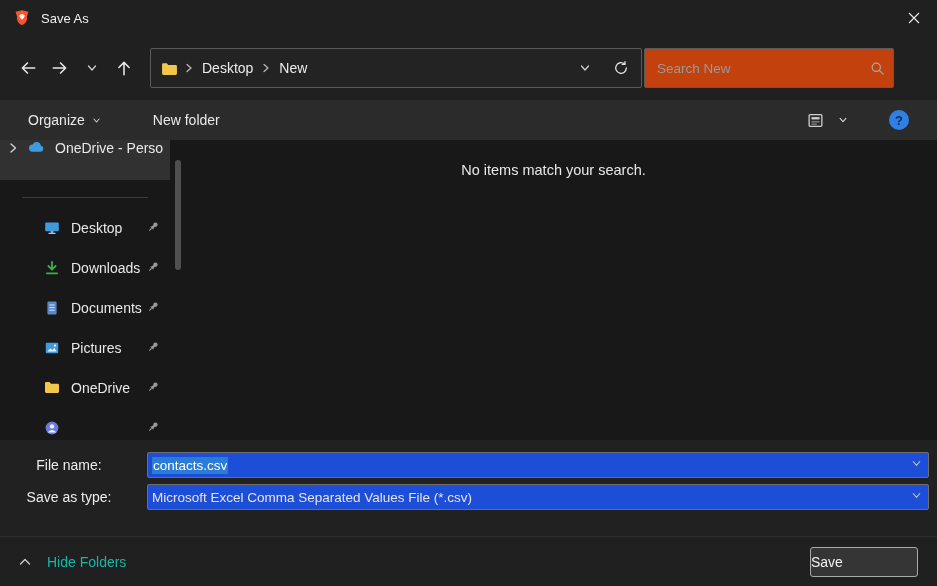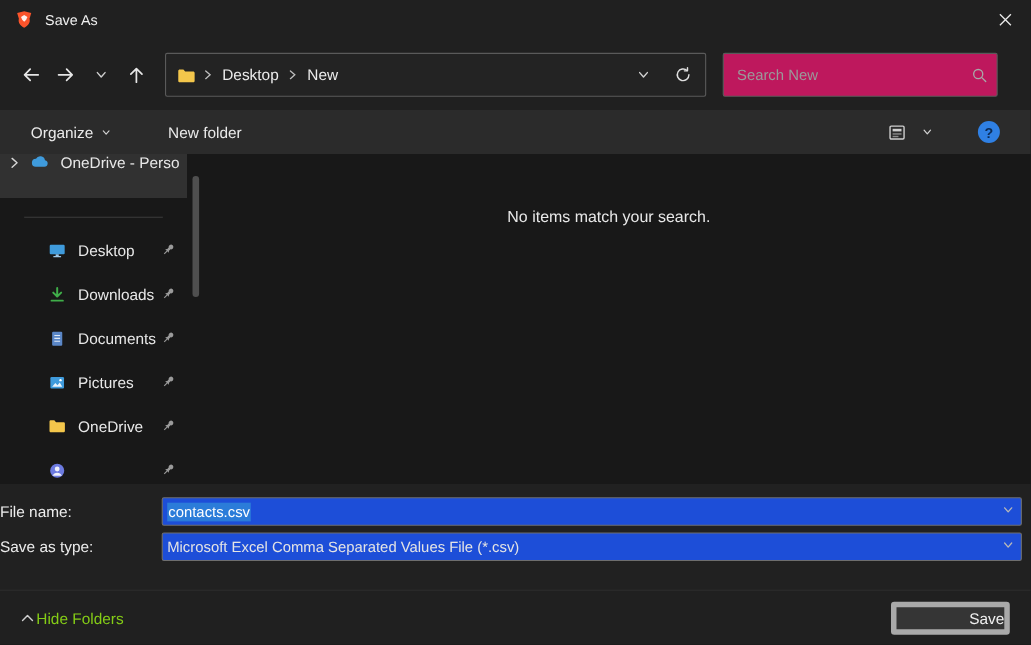--- a/index.html
+++ b/index.html
@@ -24,22 +24,22 @@
   .addressbar {
     margin-left:10px; width:492px; height:40px; flex:none;
     border:1px solid #5a5a5a; border-radius:2px; background:#232323;
     display:flex; align-items:center; padding:0 2px 0 10px;
   }
   .crumb-sep { padding:0 7px; display:flex; align-items:center; }
   .crumb { padding:2px 2px; color:#ececec; white-space:nowrap; cursor:default; }
   .addr-btn { width:36px; height:36px; display:flex; align-items:center; justify-content:center; flex:none; }
   .addr-spacer { margin-left:auto; }
   .searchbox {
-    margin-left:15px; width:250px; height:40px; flex:none;
-    border:1px solid #5a5a5a; border-radius:2px; background:#be185d;
+    margin-left:2px; width:250px; height:40px; flex:none;
+    border:1px solid #5a5a5a; border-radius:2px; background:#c2410c;
     display:flex; align-items:center; padding:0 8px 0 10px;
   }
   .searchbox input {
     flex:1; background:transparent; border:none; outline:none;
     color:#e8e8e8; font-family:"Liberation Sans", sans-serif; font-size:13.5px; min-width:0;
   }
   .searchbox input::placeholder { color:#9a9a9a; }
 
   
   .toolbar { height:40px; background:#2b2b2b; display:flex; align-items:center; padding:0 28px; flex:none; }
@@ -57,41 +57,41 @@
   .content { flex:1; display:flex; background:#181818; position:relative; overflow:hidden; }
   .sidebar { width:170px; flex:none; position:relative; overflow:hidden; }
   .side-item { height:40px; display:flex; align-items:flex-start; padding-left:44px; white-space:nowrap; cursor:pointer; }
   .side-item .s-icon { width:16px; height:16px; margin-right:11px; flex:none; display:flex; }
   .side-item .s-label { overflow:hidden; }
   .side-item .pin { margin-left:auto; padding-right:10px; flex:none; display:flex; }
   .side-item.selected { background:#313131; padding-left:8px; }
   .side-item.selected .expander { width:20px; height:16px; display:flex; align-items:center; flex:none; }
   .side-divider { height:1px; background:#3a3a3a; margin:17px 22px 22px 22px; }
   .side-scrollbar { position:absolute; left:175px; top:20px; width:6px; height:110px; background:#4f4f4f; border-radius:3px; cursor:pointer; }
-  .main { flex:1; display:flex; justify-content:center; align-items:flex-start; padding-top:22px; color:#e8e8e8; font-size:14.5px;margin-top:28px; }
+  .main { flex:1; display:flex; justify-content:center; align-items:flex-start; padding-top:22px; color:#e8e8e8; font-size:14.5px; }
 
   
   .fields { height:96px; background:#212121; flex:none; padding:12px 8px 0 0; }
   .frow { display:flex; align-items:center; margin-bottom:6px; }
-  .flabel { width:147px; text-align:left; padding-right:9px; flex:none; color:#ececec; }
+  .flabel { width:147px; text-align:center; padding-right:9px; flex:none; color:#ececec; }
   .combo {
     flex:1; height:26px; background:#1d4ed8; border:1px solid #6e6e6e; border-radius:2px;
     display:flex; align-items:center; padding:0 26px 0 4px; position:relative;
     font-size:13.5px; color:#e4e4e4; cursor:pointer; overflow:hidden; white-space:nowrap;
   }
   .combo .chev { position:absolute; right:6px; top:5px; }
   .sel-text { background:#2b7cd9; color:#ffffff; padding:1px 1px; }
 
   
   .footer { height:50px; flex:none; background:#202020; border-top:1px solid #2e2e2e;
             display:flex; align-items:center; padding:0 19px; }
-  .hide-folders { display:flex; align-items:center; gap:2px; cursor:pointer; color:#84cc16; }
+  .hide-folders { display:flex; align-items:center; gap:16px; cursor:pointer; color:#14b8a6; }
   .btn {
-    width:108px; height:30px; display:flex; align-items:center; justify-content:flex-end;
-    background:#353535; border:5px solid #e5e5e5; border-radius:3px; cursor:pointer; color:#f0f0f0;
+    width:108px; height:30px; display:flex; align-items:center; justify-content:flex-start;
+    background:#353535; border:1px solid #e5e5e5; border-radius:3px; cursor:pointer; color:#f0f0f0;
   }
   .btn.primary { margin-left:auto; border-color:#a9a9a9; }
   .btn.secondary { margin-left:17px; border-color:#7a7a7a; }
 
   svg { display:block; }
 </style>
 </head>
 <body>
 
 <div class="window">

